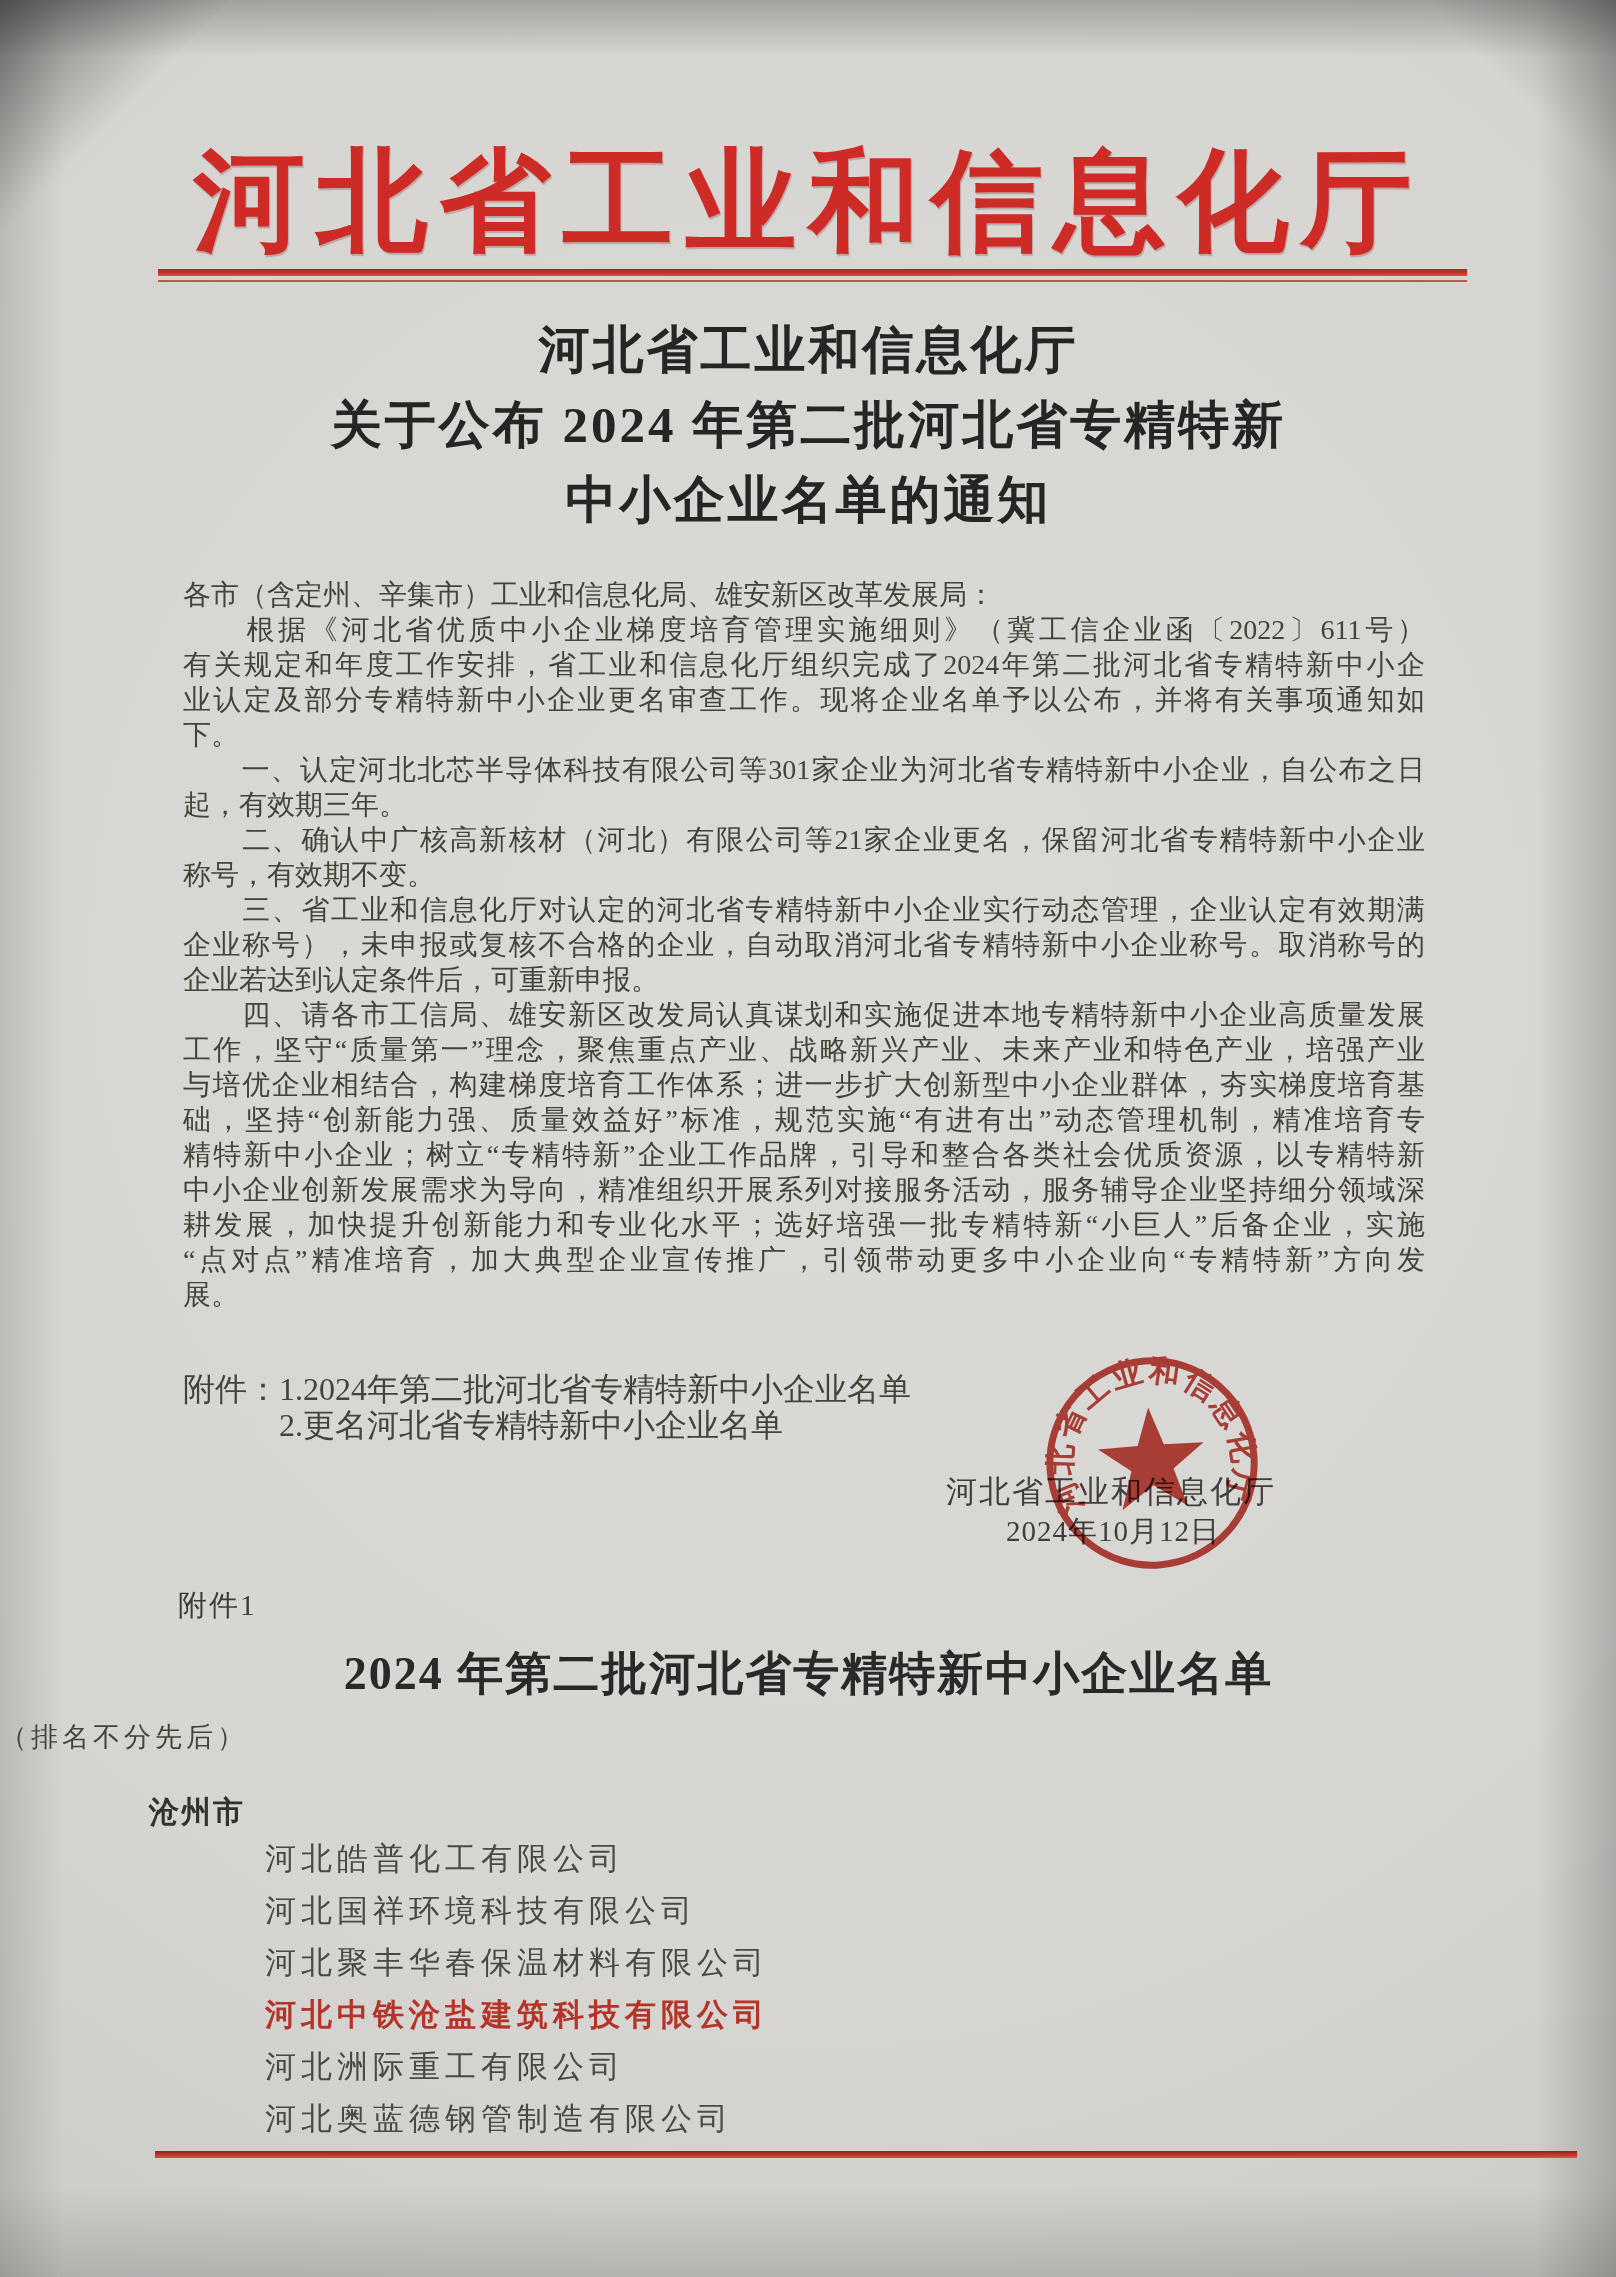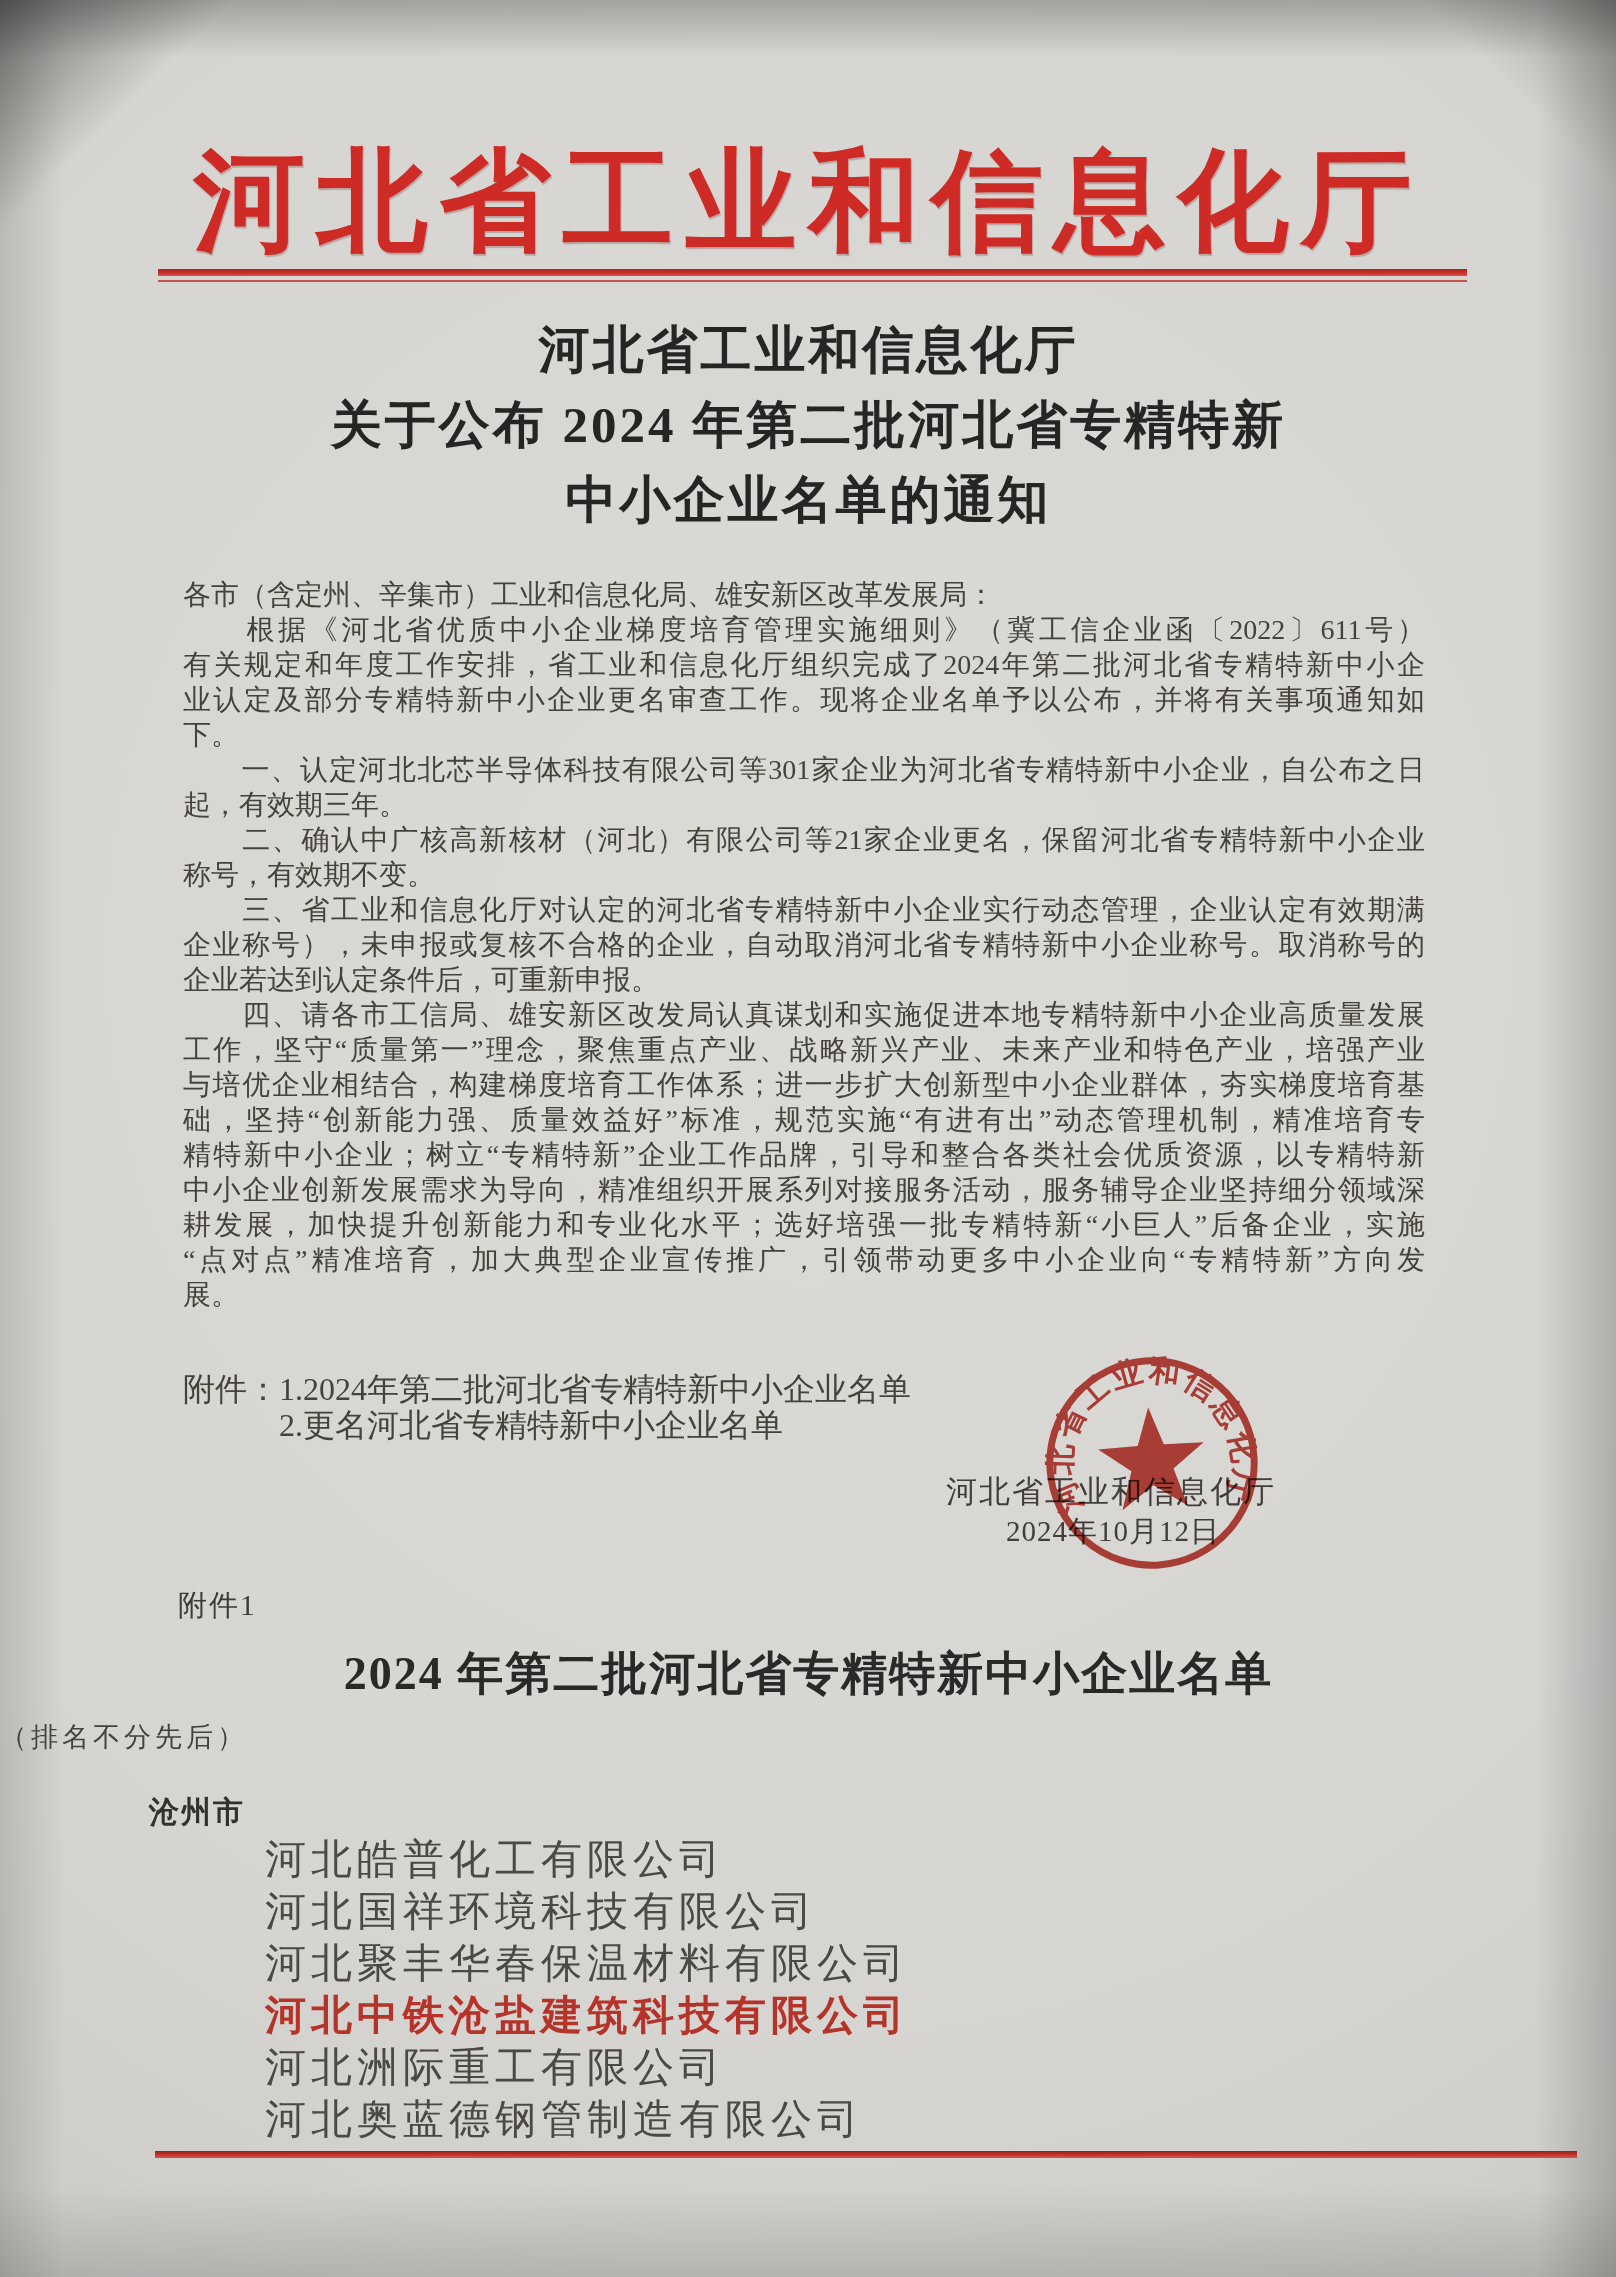--- a/index.html
+++ b/index.html
@@ -55,21 +55,21 @@
   .seal text{fill:#c03a31;font-size:31px;font-weight:700;
              font-family:"Liberation Serif","DejaVu Serif",serif;}
   
   .annex-label{position:absolute;top:1586px;left:150px;font-size:29px;color:#3c3a37;letter-spacing:2px;margin-left:28px;}
   .annex-title{position:absolute;top:1643px;left:0;width:100%;text-align:center;
                font-size:46px;font-weight:900;letter-spacing:2px;color:#2b2927;white-space:nowrap;}
   .annex-note{position:absolute;top:1719px;left:0;width:100%;text-align:left;
               font-size:27px;color:#454239;letter-spacing:4px;}
   .annex-city{position:absolute;top:1792px;left:149px;font-size:30px;font-weight:700;color:#33312e;letter-spacing:2px;text-align:center;}
   .companies{position:absolute;top:1839px;left:265px;color:#4b4845;}
-  .co{height:52px;line-height:40px;font-size:41px;letter-spacing:5px;white-space:nowrap;}
+  .co{height:52px;line-height:40px;font-size:31px;letter-spacing:5px;white-space:nowrap;}
   .co.hl{color:#b5342a;font-weight:700;text-align:center;}
   
   .bottom-rule{position:absolute;top:2151px;left:155px;width:1422px;height:7px;
                background:linear-gradient(to bottom,#8d2420,#c2312a 50%,#d4564e);}
 </style>
 </head>
 <body>
 
 <div class="page">
 

